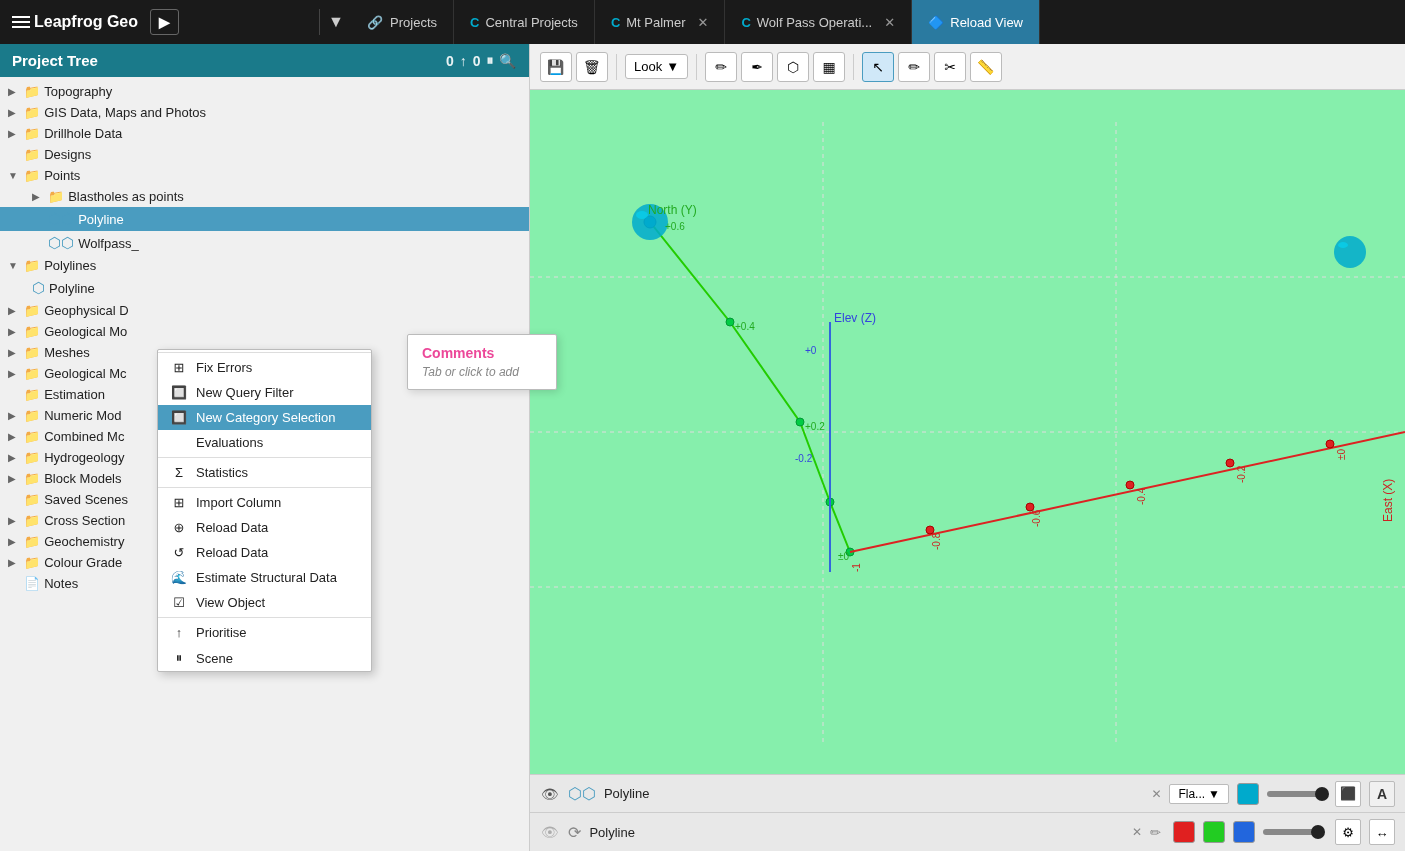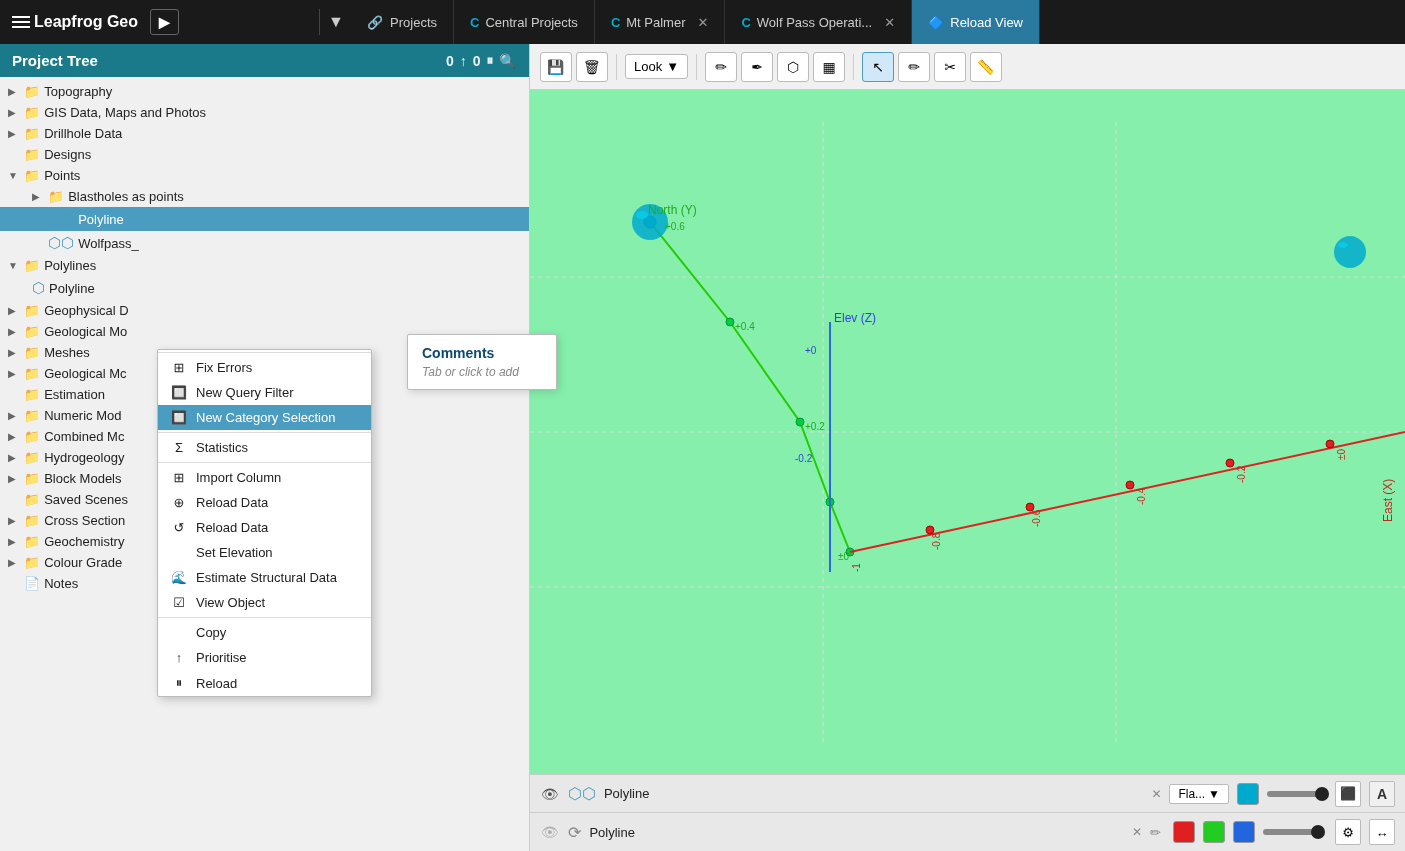--- a/index.html
+++ b/index.html
@@ -59,21 +59,21 @@
     .menu-item.highlighted { background: #4a9cc0; color: white; }
     .menu-item .menu-icon { width: 18px; font-size: 13px; text-align: center; }
     .menu-separator { height: 1px; background: #ddd; margin: 2px 0; }
     .menu-section-label { padding: 5px 12px; font-weight: bold; font-size: 13px; color: #222; }
 
     
     #comments-popup {
       position: absolute; left: 407px; top: 290px; background: white; border: 1px solid #bbb; box-shadow: 2px 2px 8px rgba(0,0,0,0.15); z-index: 200; padding: 10px 14px; min-width: 150px;
       border-radius: 2px;
     }
-    #comments-popup .title { font-weight: bold; font-size: 14px; color: #0c4a6e; margin-bottom: 4px; }
+    #comments-popup .title { font-weight: bold; font-size: 14px; color: #ec4899; margin-bottom: 4px; }
     #comments-popup .subtitle { color: #888; font-size: 12px; font-style: italic; }
 
     
     #scene-view {
       flex: 1; background: #f8f8f8; display: flex; flex-direction: column; position: relative;
     }
     #toolbar {
       display: flex; align-items: center; gap: 4px; padding: 6px 10px; background: #f0f0f0; border-bottom: 1px solid #ccc; height: 46px;
     }
     .toolbar-btn {
@@ -321,62 +321,58 @@
         <span>Fix Errors</span>
       </div>
       <div class="menu-item">
         <span class="menu-icon">🔲</span>
         <span>New Query Filter</span>
       </div>
       <div class="menu-item highlighted">
         <span class="menu-icon">🔲</span>
         <span>New Category Selection</span>
       </div>
+      <div class="menu-item">
+        <span class="menu-icon"> </span>
+        <span>Evaluations</span>
+      </div>
       <div class="menu-separator"></div>
       <div class="menu-item">
         <span class="menu-icon">Σ</span>
         <span>Statistics</span>
       </div>
       <div class="menu-separator"></div>
       <div class="menu-item">
         <span class="menu-icon">⊞</span>
         <span>Import Column</span>
       </div>
       <div class="menu-item">
         <span class="menu-icon">⊕</span>
         <span>Reload Data</span>
       </div>
       <div class="menu-item">
         <span class="menu-icon">↺</span>
         <span>Reload Data</span>
       </div>
       <div class="menu-item">
-        <span class="menu-icon"> </span>
-        <span>Set Elevation</span>
-      </div>
-      <div class="menu-item">
         <span class="menu-icon">🌊</span>
         <span>Estimate Structural Data</span>
       </div>
       <div class="menu-item">
         <span class="menu-icon">☑</span>
         <span>View Object</span>
       </div>
       <div class="menu-separator"></div>
       <div class="menu-item">
-        <span class="menu-icon"> </span>
-        <span>Copy</span>
-      </div>
-      <div class="menu-item">
         <span class="menu-icon">↑</span>
         <span>Prioritise</span>
       </div>
       <div class="menu-item">
         <span class="menu-icon">⏸</span>
-        <span>Reload</span>
+        <span>Scene</span>
       </div>
     </div>
 
     <div id="comments-popup">
       <div class="title">Comments</div>
       <div class="subtitle">Tab or click to add</div>
     </div>
   </div>
 
   <div id="scene-view">

